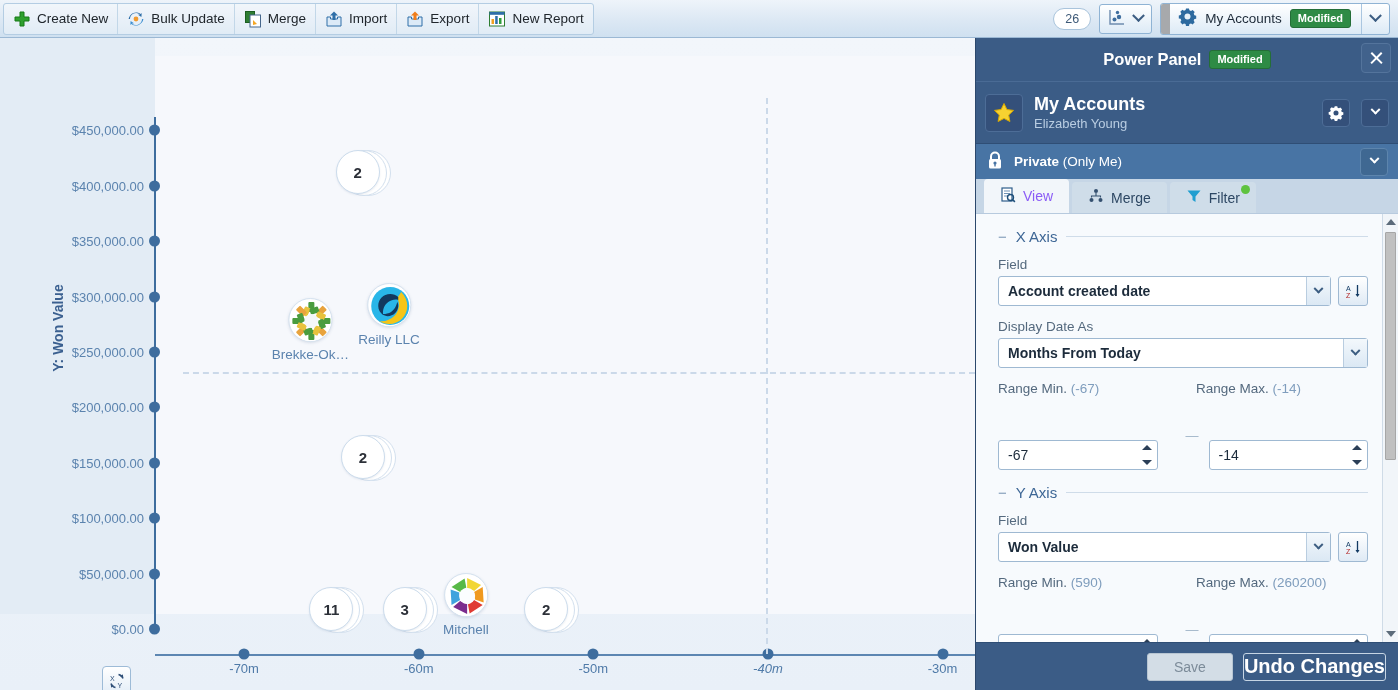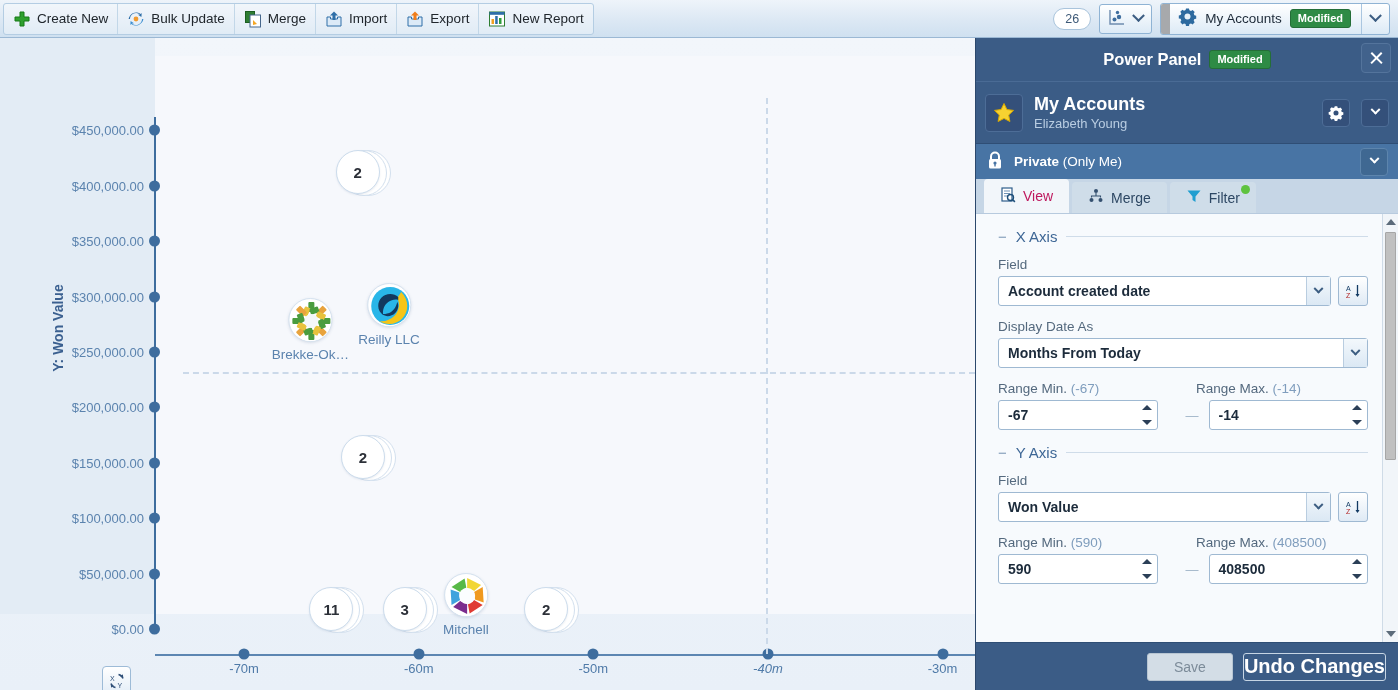--- a/index.html
+++ b/index.html
@@ -168,21 +168,21 @@
     background: #4874a4; border-top: 1px solid #2f4e75;
   }
   #privacy .ptxt { flex: 1 1 auto; font-size: 13.5px; color: #fff; }
   #privacy .ptxt b { font-weight: bold; }
 
   #tabs { display: flex; align-items: flex-end; height: 34px; padding-left: 8px;
     background: #c6d6e6; }
   .tab { position: relative; height: 31px; display: flex; align-items: center; gap: 7px;
     padding: 0 16px; font-size: 14px; color: #2d4763; cursor: pointer;
     background: #cfdde9; border-radius: 4px 4px 0 0; margin-right: 3px; }
-  .tab.active { background: #f2f6fa; height: 34px; color: #be185d; }
+  .tab.active { background: #f2f6fa; height: 34px; color: #8b5cf6; }
   .tab .dot { position: absolute; right: 6px; top: 3px; width: 9px; height: 9px;
     border-radius: 50%; background: #5fc33f; }
 
   #panel-body {
     flex: 1 1 auto; position: relative; background: #f7fafd; overflow: hidden;
     border-top: 1px solid #b7cade;
   }
   #body-scroll { position: absolute; inset: 0 16px 0 0; padding: 14px 14px 0 22px; }
   .legend-row { display: flex; align-items: center; gap: 9px; margin-bottom: 12px; }
   .legend-row .minus { font-size: 15px; color: #7d99b7; line-height: 1; }
@@ -201,21 +201,21 @@
   .sortbtn { width: 30px; height: 30px; border: 1px solid #9fb9d2; border-radius: 3px;
     background: linear-gradient(to bottom,#ffffff,#dfeaf5); cursor: pointer;
     display: flex; align-items: center; justify-content: center; }
   .range-labels { display: flex; gap: 28px; margin-bottom: 4px; }
   .range-labels > div { width: 170px; font-size: 13.5px; color: #54697e; }
   .range-labels .hint { color: #7f9dbd; }
   .range-inputs { display: flex; gap: 28px; align-items: center; margin-bottom: 14px; }
   .spin {
     width: 170px; height: 30px; background: #fff; border: 1px solid #9fb9d2; border-radius: 3px;
     position: relative; display: flex; align-items: center; padding: 0 22px 0 9px;
-    font-size: 14px; font-weight: bold; color: #1c2b3b;
+    font-size: 14px; font-weight: normal; color: #1c2b3b; margin-top: 40px;
   }
   .spin .arrows { position: absolute; right: 5px; top: 4px; bottom: 4px; width: 10px;
     display: flex; flex-direction: column; justify-content: space-between; align-items: center; cursor: pointer; }
   .tri-up { width: 0; height: 0; border-left: 5px solid transparent; border-right: 5px solid transparent;
     border-bottom: 5px solid #2b3f57; }
   .tri-dn { width: 0; height: 0; border-left: 5px solid transparent; border-right: 5px solid transparent;
     border-top: 5px solid #2b3f57; }
   .dashsep { color: #9fb3c7; font-size: 13px; }
 
   #vscroll { position: absolute; right: 0; top: 0; bottom: 0; width: 16px;
@@ -693,21 +693,21 @@
           </div>
         </div>
 
         <div class="range-labels">
           <div>
             <span>Range Min.</span>
             <span class="hint">(590)</span>
           </div>
           <div>
             <span>Range Max.</span>
-            <span class="hint">(408500)</span>
+            <span class="hint">(260200)</span>
           </div>
         </div>
         <div class="range-inputs">
           <div class="spin">
             <span>590</span>
             <span class="arrows">
                 <i class="tri-up"></i>
                 <i class="tri-dn"></i>
               </span>
           </div>

